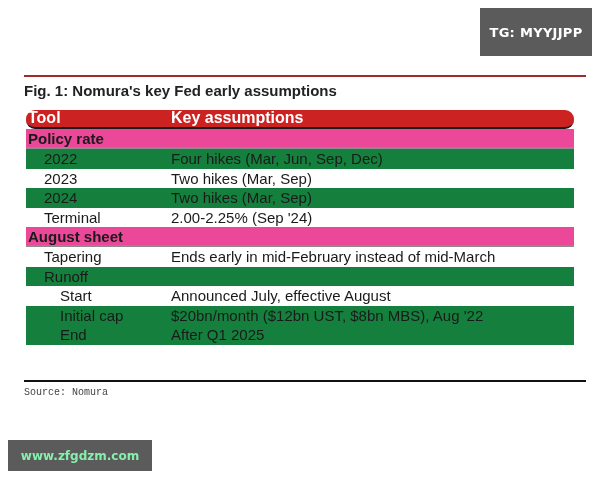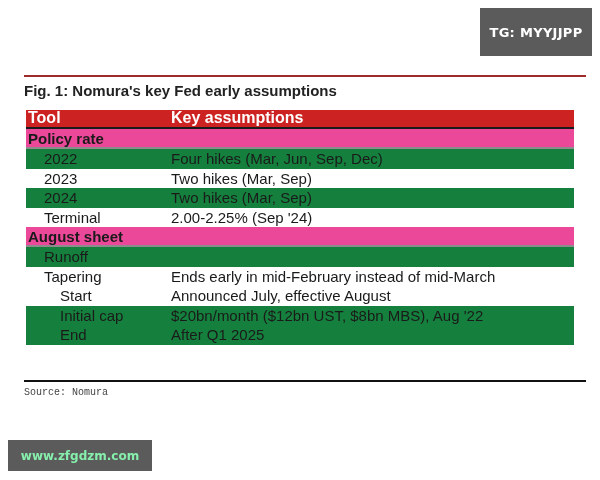--- a/index.html
+++ b/index.html
@@ -2,21 +2,21 @@
 <html><head>
 <meta charset="utf-8">
 <style>
   html, body { margin:0; padding:0; }
   body { width:600px; height:480px; background:#ffffff; position:relative; overflow:hidden; font-family:"Liberation Sans", sans-serif; color:#111; }
   .wm-top { position:absolute; left:480px; top:8px; width:112px; height:48px; background:#5b5b5b; color:#fff; font-family:"DejaVu Sans", sans-serif; font-size:13px; font-weight:bold; display:flex; align-items:center; justify-content:center; letter-spacing:0.3px; }
   .wm-bottom { position:absolute; left:8px; top:440px; width:144px; height:31px; background:#5b5b5b; color:#86efac; font-family:"DejaVu Sans", sans-serif; font-size:12px; font-weight:bold; display:flex; align-items:center; justify-content:center; }
   .top-rule { position:absolute; left:24px; top:75px; width:562px; height:2px; background:#9e2a2a; }
   .fig-title { position:absolute; left:24px; top:82px; font-size:15px; font-weight:bold; color:#222; }
   .tbl { position:absolute; left:26px; top:110px; width:548px; }
-  .hdr { height:17px; background:#cc2222; border-bottom:2px solid #1a1a1a; position:relative; color:#fff; font-weight:bold; font-size:16px; }
+  .hdr { height:17px; background:#cc2222; border-bottom:2px solid #1a1a1a; position:relative; color:#fff; font-weight:bold; font-size:16px;border-radius:9px; }
   .hdr span { position:absolute; top:-1px; }
   .row { height:19.5px; position:relative; font-size:15px; color:#1a1a1a; }
   .row span { position:absolute; top:1px; white-space:nowrap; }
   .sect { background:#ec4899; font-weight:bold; border-bottom:2px solid #8c8c8c; height:18px; }
   .shade { background:#15803d; }
   .white { background:#ffffff; }
   .c1a { left:2px; }
   .c1b { left:18px; }
   .c1c { left:34px; }
   .c2 { left:145px; }
@@ -53,27 +53,27 @@
     <span class="c2">Two hikes (Mar, Sep)</span>
   </div>
   <div class="row white">
     <span class="c1b">Terminal</span>
     <span class="c2">2.00-2.25% (Sep '24)</span>
   </div>
 
   <div class="row sect">
     <span class="c1a">August sheet</span>
   </div>
+  <div class="row white">
+    <span class="c1b">Tapering</span>
+    <span class="c2">Ends early in mid-February instead of mid-March</span>
+  </div>
   <div class="row shade">
     <span class="c1b">Runoff</span>
     <span class="c2"></span>
-  </div>
-  <div class="row white">
-    <span class="c1b">Tapering</span>
-    <span class="c2">Ends early in mid-February instead of mid-March</span>
   </div>
   <div class="row white">
     <span class="c1c">Start</span>
     <span class="c2">Announced July, effective August</span>
   </div>
   <div class="row shade">
     <span class="c1c">Initial cap</span>
     <span class="c2">$20bn/month ($12bn UST, $8bn MBS), Aug '22</span>
   </div>
   <div class="row shade">

